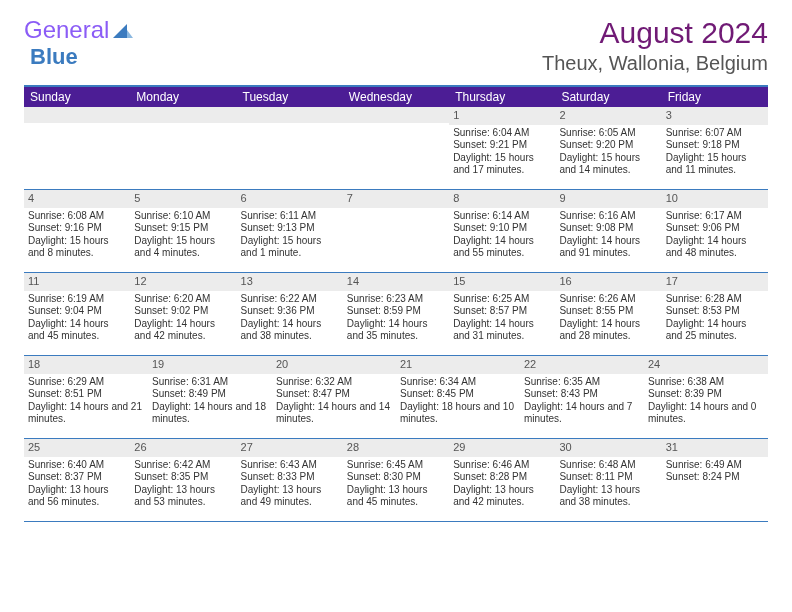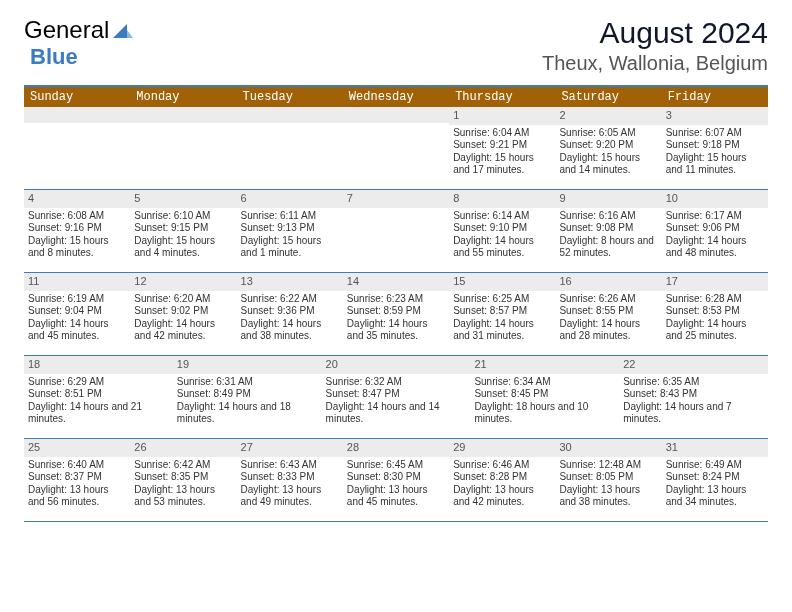--- a/index.html
+++ b/index.html
@@ -21,43 +21,42 @@
     margin-bottom: 10px;
   }
   .logo {
     display: flex;
     align-items: center;
     gap: 2px;
     font-size: 24px;
     font-weight: 400;
     color: #666;
   }
-  .logo .gen { color: #000000; text-align: right; }
+  .logo .gen { color: #8b5cf6; text-align: right; }
   .logo-icon { margin-left: 2px; }
   .title-block { text-align: right; }
   .title {
     font-size: 30px;
-    color: #0f172a;
+    color: #701a75;
     font-weight: 400;
     margin-bottom: 2px;
   }
   .location {
     font-size: 20px;
     color: #555;
     text-align: center;
   }
   .calendar {
     width: 100%;
     border-top: 2px solid #3b7bbf;
   }
   .dow-row {
     display: flex;
-    background: #a16207;
+    background: #4c1d95;
     color: #fff;
-    font-family: Liberation Mono, monospace;
   }
   .dow-cell {
     flex: 1;
     padding: 3px 6px;
     font-size: 12px;
     font-weight: 400;
   }
   .week {
     display: flex;
     border-bottom: 1.5px solid #3b7bbf;
@@ -190,21 +189,21 @@
               <div>Sunrise: 6:14 AM</div>
               <div>Sunset: 9:10 PM</div>
               <div>Daylight: 14 hours and 55 minutes.</div>
             </div>
           </div>
           <div class="day">
             <div class="day-num-bar">9</div>
             <div class="day-body">
               <div>Sunrise: 6:16 AM</div>
               <div>Sunset: 9:08 PM</div>
-              <div>Daylight: 8 hours and 52 minutes.</div>
+              <div>Daylight: 14 hours and 91 minutes.</div>
             </div>
           </div>
           <div class="day">
             <div class="day-num-bar">10</div>
             <div class="day-body">
               <div>Sunrise: 6:17 AM</div>
               <div>Sunset: 9:06 PM</div>
               <div>Daylight: 14 hours and 48 minutes.</div>
             </div>
           </div>
@@ -301,20 +300,28 @@
             </div>
           </div>
           <div class="day">
             <div class="day-num-bar">22</div>
             <div class="day-body">
               <div>Sunrise: 6:35 AM</div>
               <div>Sunset: 8:43 PM</div>
               <div>Daylight: 14 hours and 7 minutes.</div>
             </div>
           </div>
+          <div class="day">
+            <div class="day-num-bar">24</div>
+            <div class="day-body">
+              <div>Sunrise: 6:38 AM</div>
+              <div>Sunset: 8:39 PM</div>
+              <div>Daylight: 14 hours and 0 minutes.</div>
+            </div>
+          </div>
         </div>
         <div class="week">
           <div class="day">
             <div class="day-num-bar">25</div>
             <div class="day-body">
               <div>Sunrise: 6:40 AM</div>
               <div>Sunset: 8:37 PM</div>
               <div>Daylight: 13 hours and 56 minutes.</div>
             </div>
           </div>
@@ -346,29 +353,28 @@
             <div class="day-num-bar">29</div>
             <div class="day-body">
               <div>Sunrise: 6:46 AM</div>
               <div>Sunset: 8:28 PM</div>
               <div>Daylight: 13 hours and 42 minutes.</div>
             </div>
           </div>
           <div class="day">
             <div class="day-num-bar">30</div>
             <div class="day-body">
-              <div>Sunrise: 12:48 AM</div>
-              <div>Sunset: 8:05 PM</div>
+              <div>Sunrise: 6:48 AM</div>
+              <div>Sunset: 8:11 PM</div>
               <div>Daylight: 13 hours and 38 minutes.</div>
             </div>
           </div>
           <div class="day">
             <div class="day-num-bar">31</div>
             <div class="day-body">
               <div>Sunrise: 6:49 AM</div>
               <div>Sunset: 8:24 PM</div>
-              <div>Daylight: 13 hours and 34 minutes.</div>
             </div>
           </div>
         </div>
       </div>
   </div>
 </div>
 
 </body></html>

